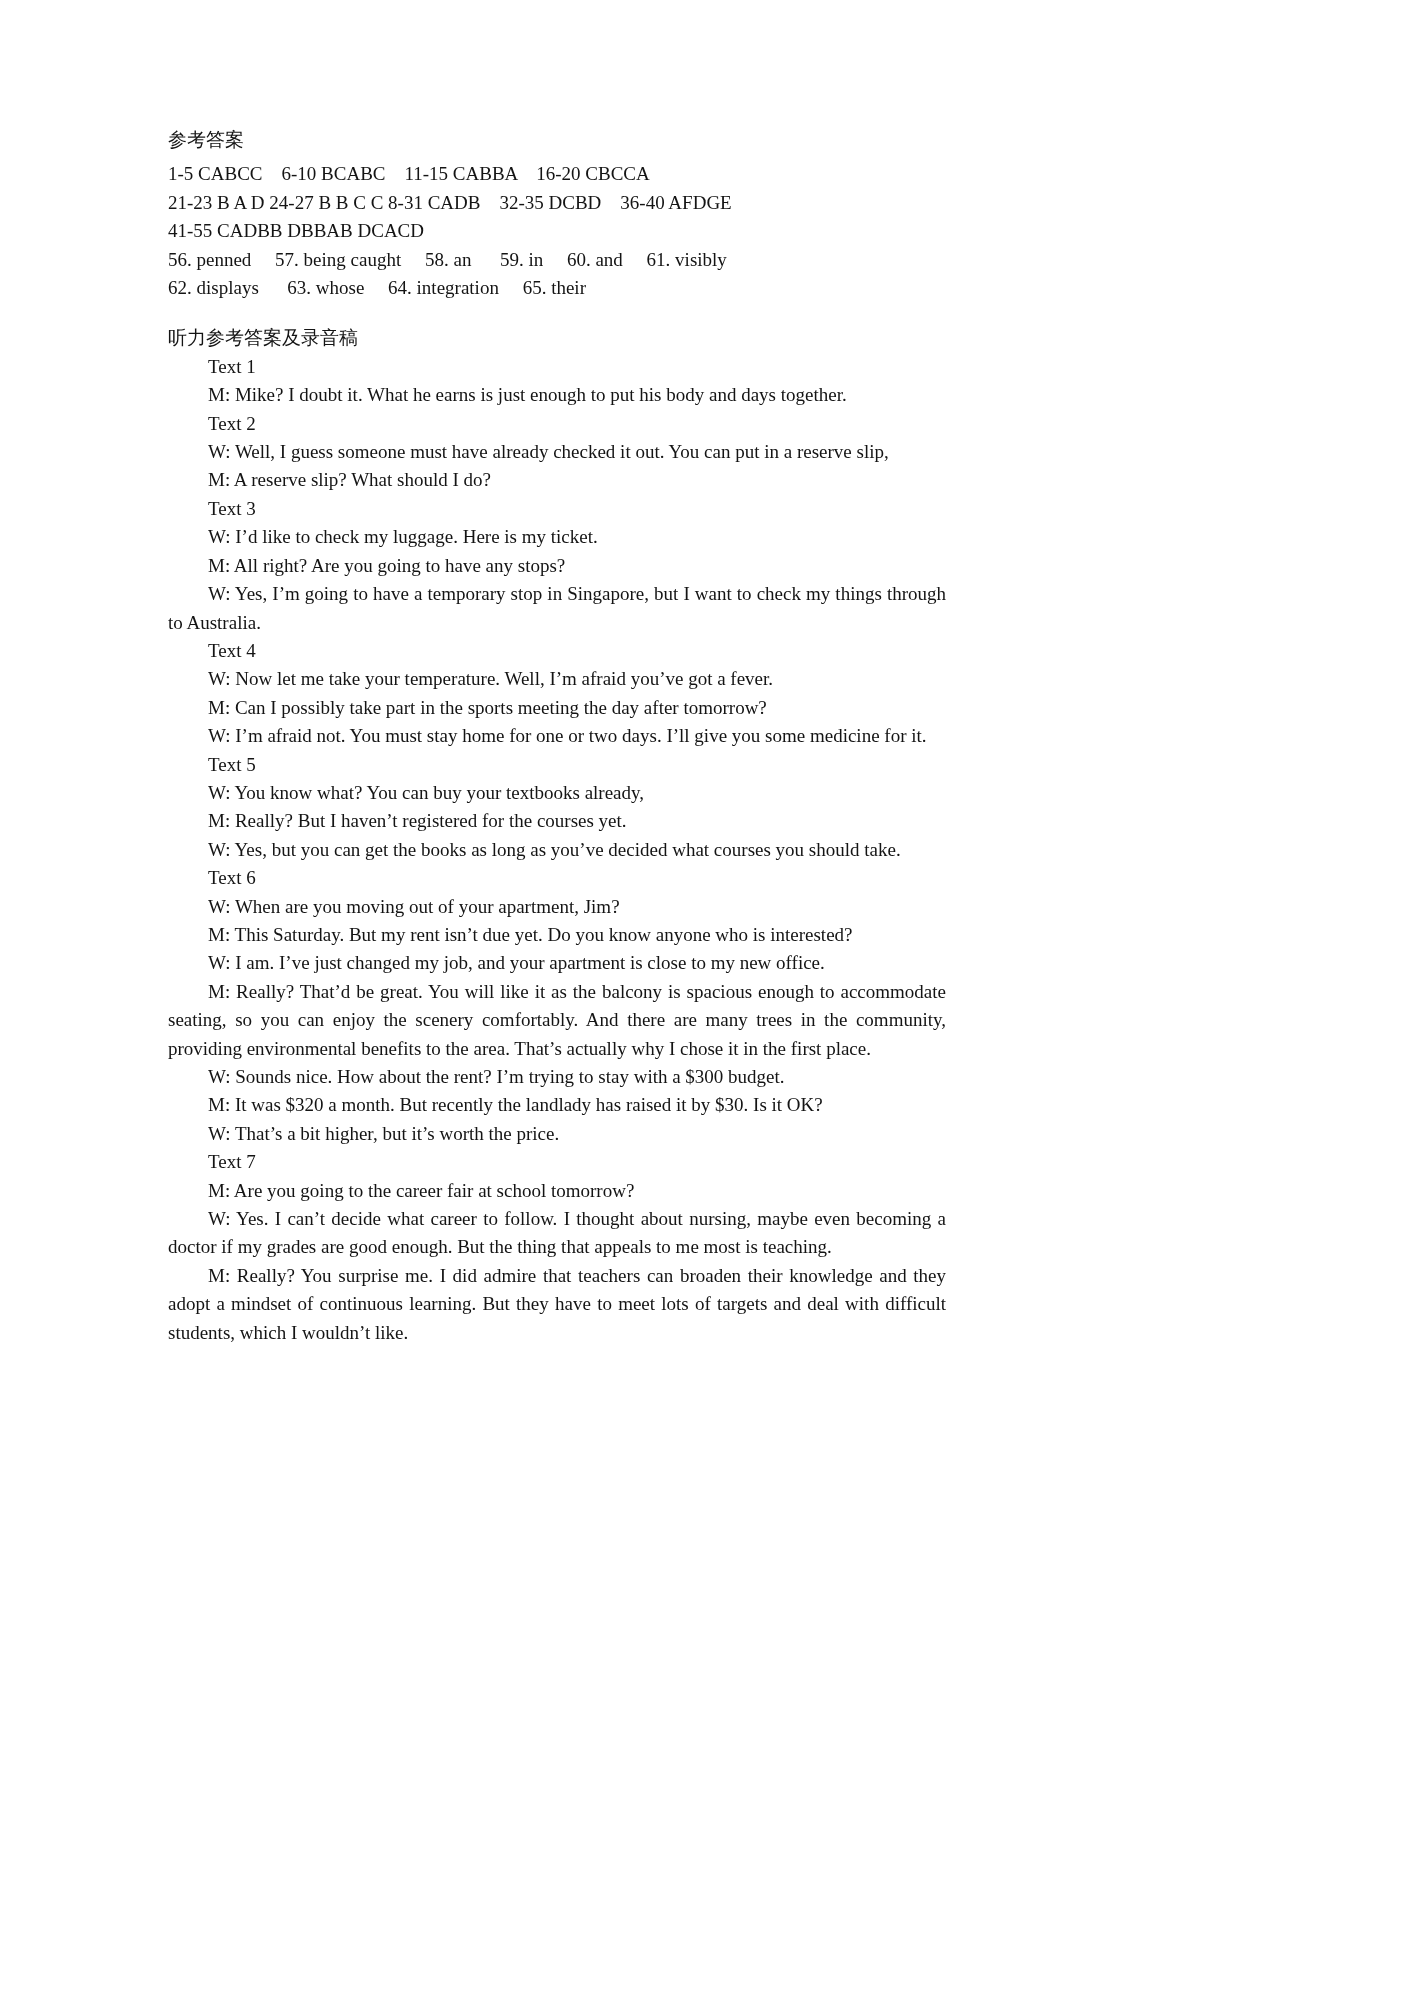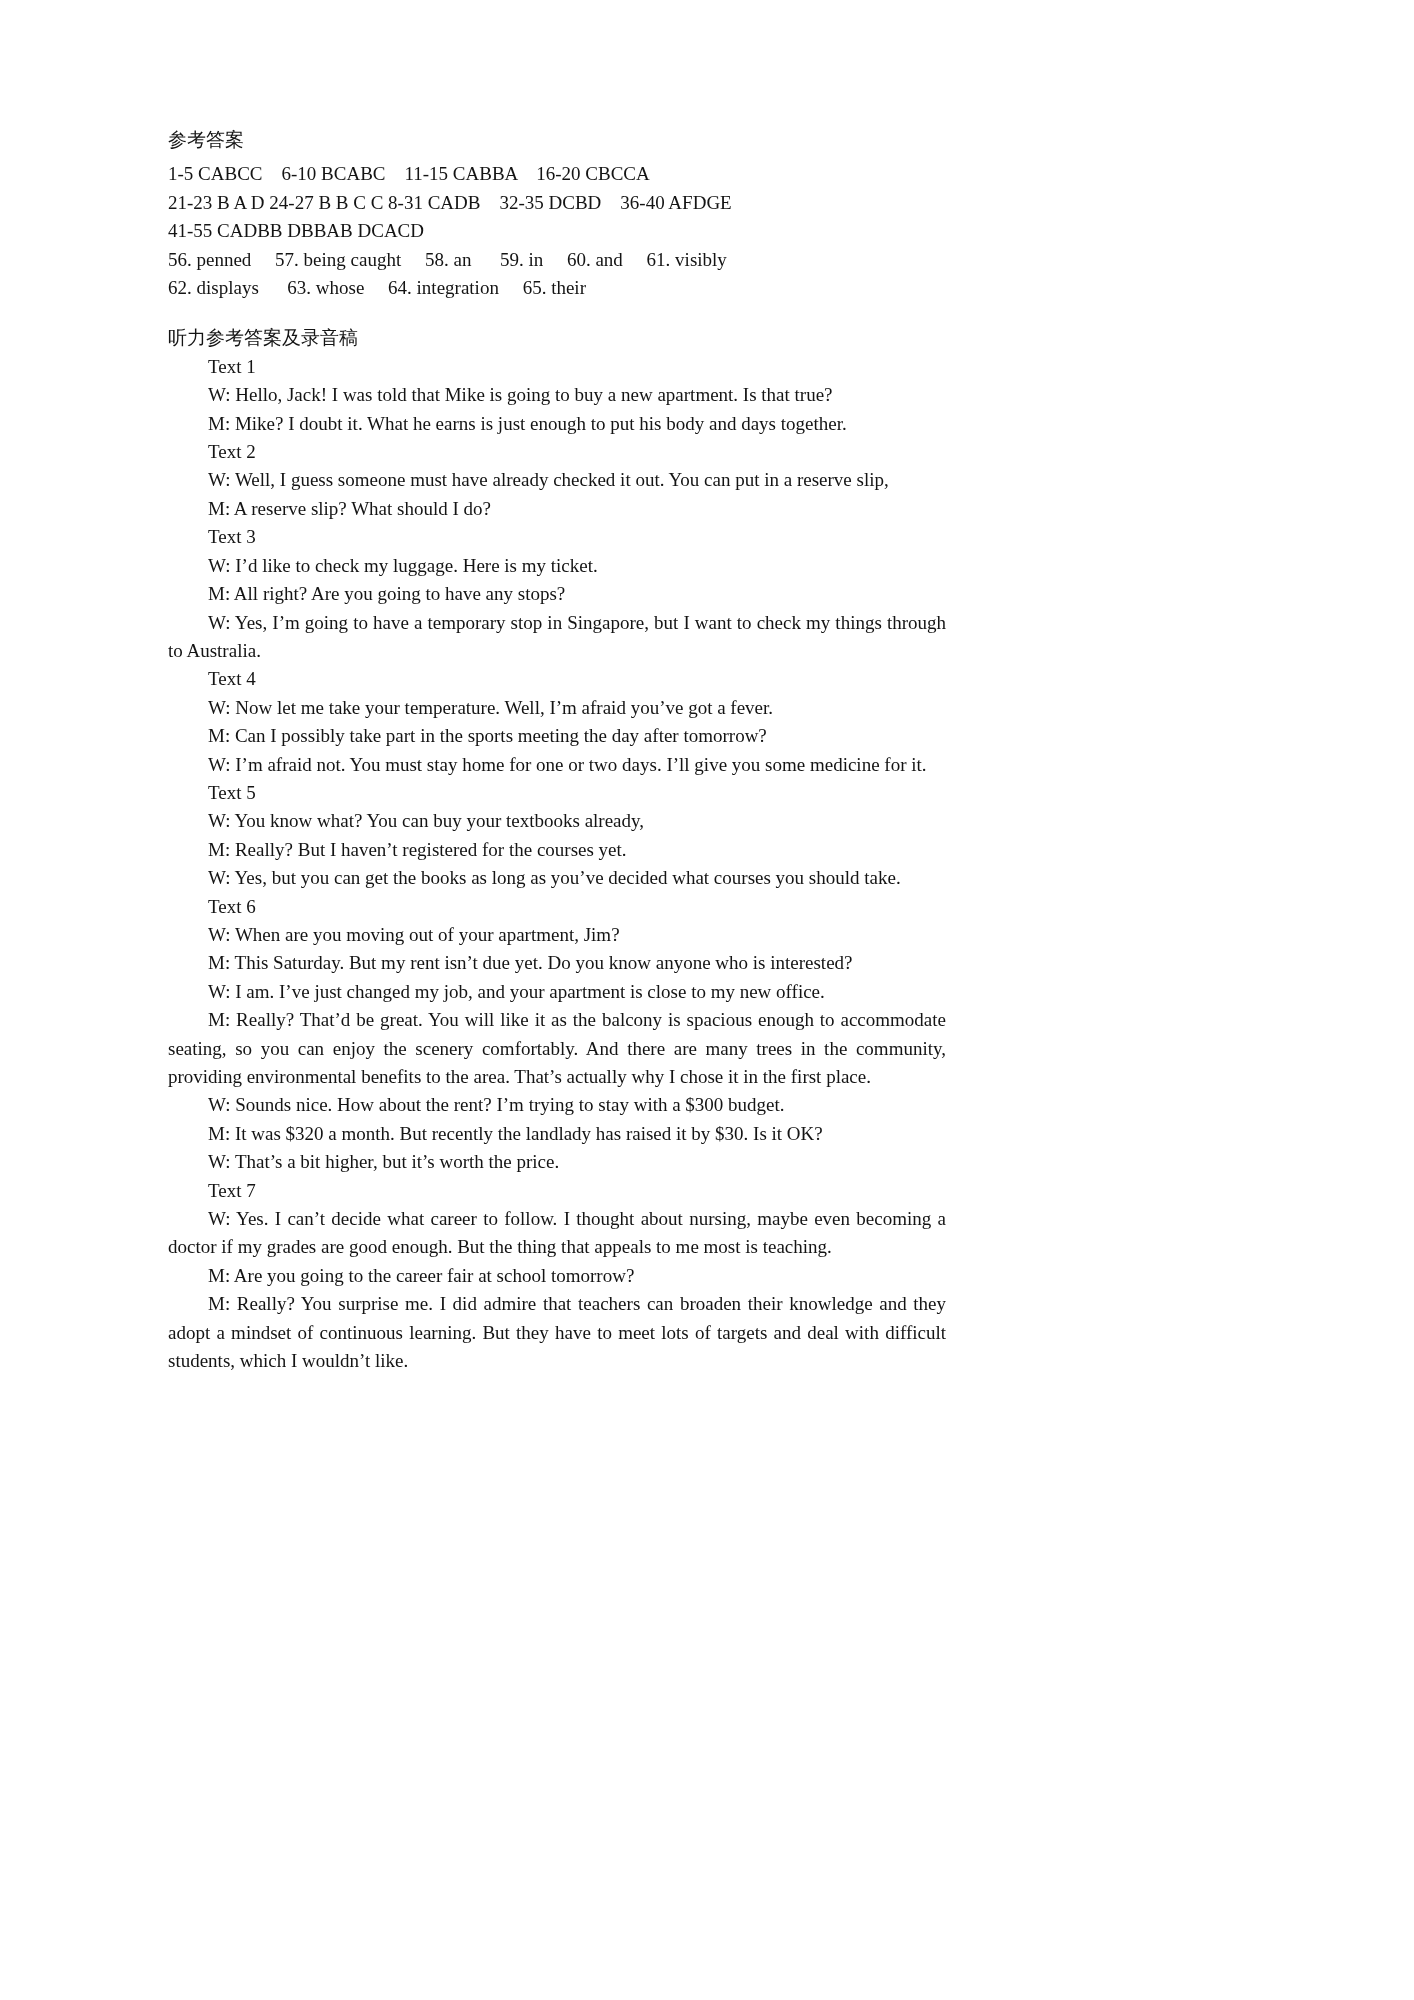--- a/index.html
+++ b/index.html
@@ -54,21 +54,20 @@
     <div id="answers">
         <p class="answer-line">1-5 CABCC    6-10 BCABC    11-15 CABBA    16-20 CBCCA</p>
         <p class="answer-line">21-23 B A D 24-27 B B C C 8-31 CADB    32-35 DCBD    36-40 AFDGE</p>
         <p class="answer-line">41-55 CADBB DBBAB DCACD</p>
         <p class="answer-line">56. penned     57. being caught     58. an      59. in     60. and     61. visibly</p>
         <p class="answer-line">62. displays      63. whose     64. integration     65. their</p>
       </div>
     <p class="section-heading">听力参考答案及录音稿</p>
     <div id="transcript">
         <p class="text-label">Text 1</p>
-        <p class="dialogue">W: Hello, Jack! I was told that Mike is going to buy a new apartment. Is that true?</p>
         <p class="dialogue">M: Mike? I doubt it. What he earns is just enough to put his body and days together.</p>
         <p class="text-label">Text 2</p>
         <p class="dialogue">W: Well, I guess someone must have already checked it out. You can put in a reserve slip,</p>
         <p class="dialogue">M: A reserve slip? What should I do?</p>
         <p class="text-label">Text 3</p>
         <p class="dialogue">W: I’d like to check my luggage. Here is my ticket.</p>
         <p class="dialogue">M: All right? Are you going to have any stops?</p>
         <p class="dialogue">W: Yes, I’m going to have a temporary stop in Singapore, but I want to check my things through to Australia.</p>
         <p class="text-label">Text 4</p>
         <p class="dialogue">W: Now let me take your temperature. Well, I’m afraid you’ve got a fever.</p>
@@ -80,18 +79,18 @@
         <p class="dialogue">W: Yes, but you can get the books as long as you’ve decided what courses you should take.</p>
         <p class="text-label">Text 6</p>
         <p class="dialogue">W: When are you moving out of your apartment, Jim?</p>
         <p class="dialogue">M: This Saturday. But my rent isn’t due yet. Do you know anyone who is interested?</p>
         <p class="dialogue">W: I am. I’ve just changed my job, and your apartment is close to my new office.</p>
         <p class="dialogue">M: Really? That’d be great. You will like it as the balcony is spacious enough to accommodate seating, so you can enjoy the scenery comfortably. And there are many trees in the community, providing environmental benefits to the area. That’s actually why I chose it in the first place.</p>
         <p class="dialogue">W: Sounds nice. How about the rent? I’m trying to stay with a $300 budget.</p>
         <p class="dialogue">M: It was $320 a month. But recently the landlady has raised it by $30. Is it OK?</p>
         <p class="dialogue">W: That’s a bit higher, but it’s worth the price.</p>
         <p class="text-label">Text 7</p>
+        <p class="dialogue">M: Are you going to the career fair at school tomorrow?</p>
         <p class="dialogue">W: Yes. I can’t decide what career to follow. I thought about nursing, maybe even becoming a doctor if my grades are good enough. But the thing that appeals to me most is teaching.</p>
-        <p class="dialogue">M: Are you going to the career fair at school tomorrow?</p>
         <p class="dialogue">M: Really? You surprise me. I did admire that teachers can broaden their knowledge and they adopt a mindset of continuous learning. But they have to meet lots of targets and deal with difficult students, which I wouldn’t like.</p>
       </div>
   </div>
 </div>
 
 </body></html>

